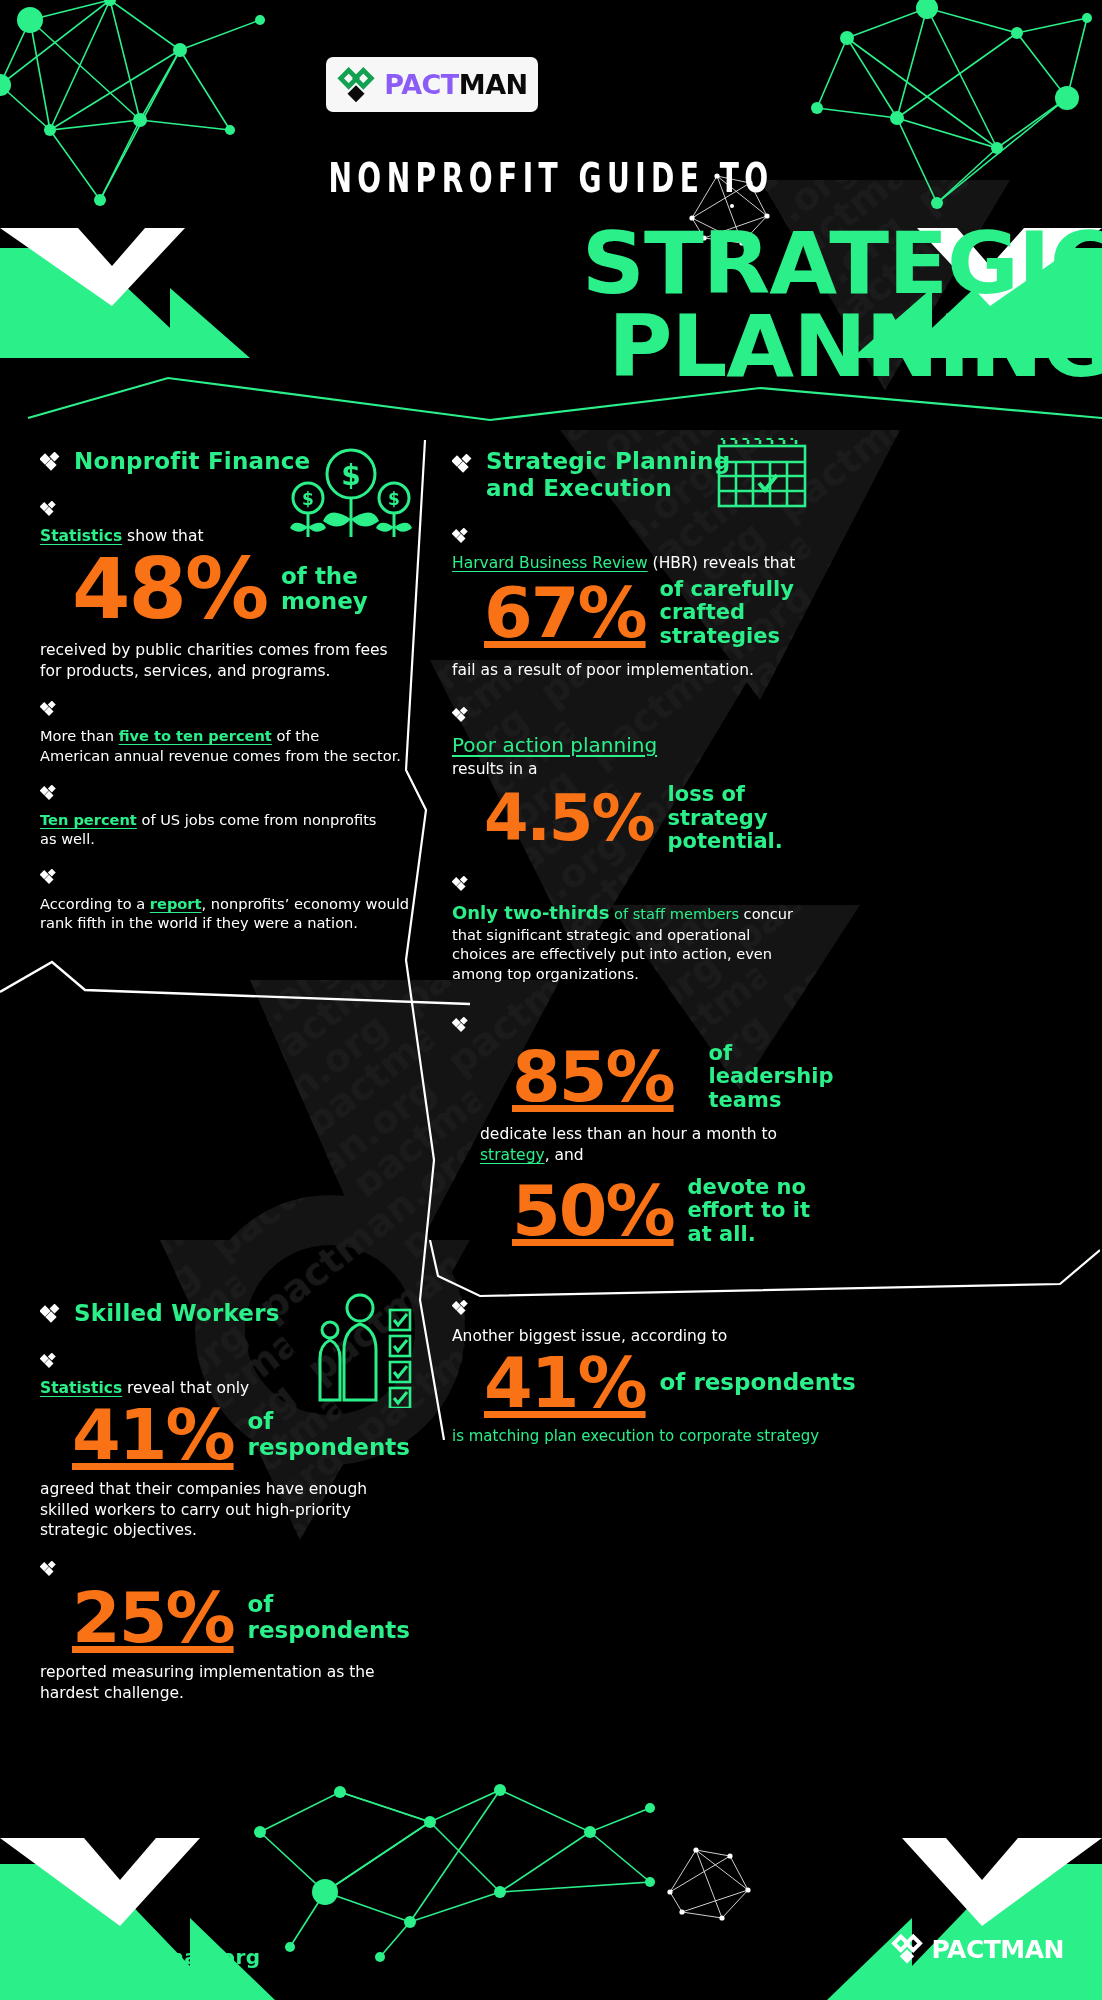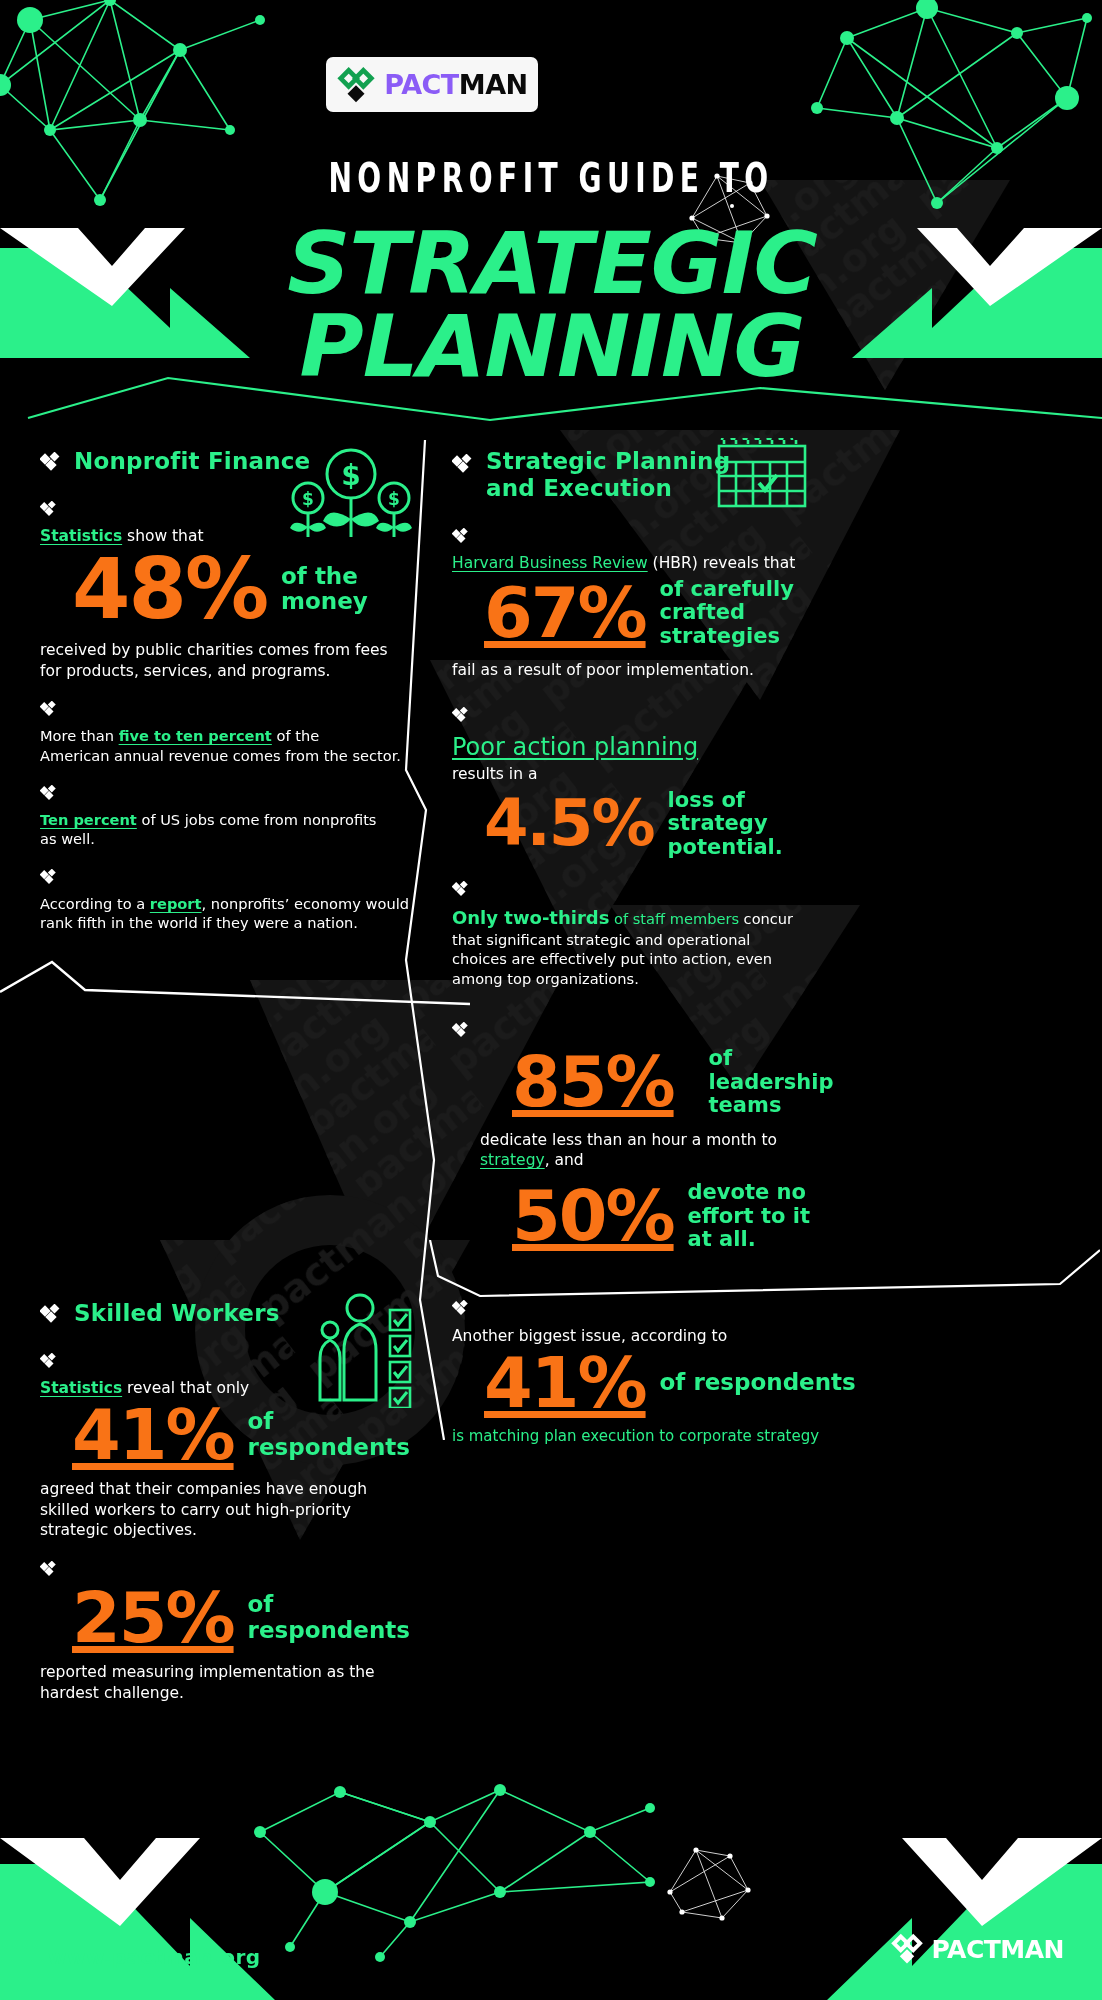--- a/index.html
+++ b/index.html
@@ -35,21 +35,21 @@
   .logo-word .g { color: #8b5cf6; }
   .logo-word .k { color: #0a0a0a; }
 
   .kicker {
     position: absolute; left: 0; right: 0; top: 155px; text-align: center;
     font-family: "DejaVu Sans Condensed", "Liberation Sans Narrow", "Liberation Sans", sans-serif;
     font-weight: 700; font-size: 40px; letter-spacing: 7px; color: #fff;
     transform: scaleX(0.78); z-index: 8;
   }
   .title {
-    position: absolute; left: 2px; right: 0; top: 222px; text-align: center; z-index: 8; font-style: italic;
+    position: absolute; left: 2px; right: 0; top: 222px; text-align: right; z-index: 8;
   }
   .title .l1, .title .l2 {
     font-family: "DejaVu Sans", sans-serif; font-weight: 700; color: #2BF08A;
     font-size: 86px; line-height: 0.96; letter-spacing: -1px; display: block;
     transform: scaleX(1.02);
   }
 
   
   .col { position: absolute; z-index: 6; }
   .colL { left: 40px; top: 436px; width: 372px; }
@@ -406,21 +406,21 @@
     </div>
 
     <div class="item" style="margin-top:26px;">
       <svg class="bullet-ico" width="18" height="16" viewBox="0 0 22 20">
         <g fill="#ffffff">
             <rect x="1" y="3" width="8" height="8" transform="rotate(45 5 7)"></rect>
             <rect x="11" y="1" width="7" height="7" transform="rotate(45 14.5 4.5)"></rect>
             <rect x="7" y="9" width="8" height="8" transform="rotate(45 11 13)"></rect>
           </g>
       </svg>
-      <div class="ln" style="font-size:24px;">
+      <div class="ln" style="font-size:20px;">
         <span class="u-green-reg">Poor action planning</span>
       </div>
       <div class="ln">results in a</div>
       <div class="statrow">
         <div class="bignum md">4.5%</div>
         <div class="statlbl sm">
           <div>loss of strategy</div>
           <div>potential.</div>
         </div>
       </div>

